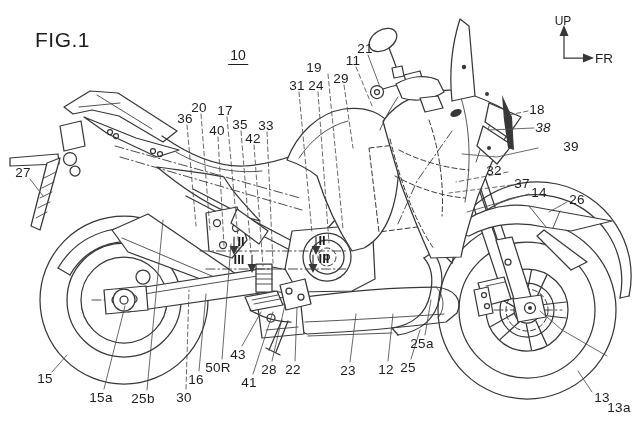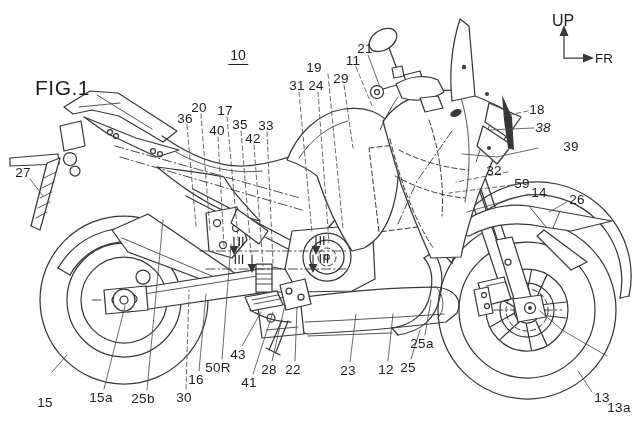--- a/index.html
+++ b/index.html
@@ -17,28 +17,28 @@
   svg.draw .thin{stroke-width:0.85;}
   svg.draw .dash{stroke-dasharray:5 3;stroke-width:1;}
   svg.draw .chain{stroke-dasharray:9 3 1.5 3;stroke-width:0.9;}
   svg.draw .leader{stroke:var(--leader,#4f4f4f);stroke-width:0.85;fill:none;}
   svg.draw .leader.dashed{stroke-dasharray:4.5 3;}
   .labels{position:absolute;left:0;top:0;width:640px;height:433px;pointer-events:none;}
   .ref-label{position:absolute;transform:translate(-50%,-50%);
     font-size:13.5px;font-weight:500;color:var(--label,#1d1d1d);
     letter-spacing:.3px;white-space:nowrap;}
   .section-label{position:absolute;transform:translate(-50%,-50%);
-    font-size:13px;font-weight:400;color:var(--label,#1d1d1d);white-space:nowrap;}
+    font-size:13px;font-weight:700;color:var(--label,#1d1d1d);white-space:nowrap;}
   .fig-title{position:absolute;left:35px;top:28px;font-size:21px;font-weight:500;
-    color:var(--label,#1d1d1d);letter-spacing:.5px;margin-top:48px;}
+    color:var(--label,#1d1d1d);letter-spacing:.5px;}
   .device-num{position:absolute;left:238px;top:56px;transform:translate(-50%,-50%);
     font-size:14px;font-weight:500;color:var(--label,#1d1d1d);
     border-bottom:1.5px solid var(--label,#1d1d1d);padding:0 2px 1px 2px;}
   .compass-up{position:absolute;left:563px;top:21px;transform:translate(-50%,-50%);
-    font-size:16px;font-weight:500;color:var(--label,#1d1d1d);}
+    font-size:12px;font-weight:500;color:var(--label,#1d1d1d);}
   .compass-fr{position:absolute;left:604px;top:58px;transform:translate(-50%,-50%);
     font-size:13.5px;font-weight:500;color:var(--label,#1d1d1d);}
 </style>
 </head>
 <body>
 
 <div class="stage" style="--line: #383838; --leader: #4f4f4f; --bg: #ffffff; --label: #1d1d1d;">
 
   <svg class="draw" width="640" height="433" viewBox="0 0 640 433">
 
@@ -299,25 +299,25 @@
       <span class="ref-label" style="left: 297px; top: 85px;">31</span>
       <span class="ref-label" style="left: 316px; top: 85px;">24</span>
       <span class="ref-label" style="left: 314px; top: 67px;">19</span>
       <span class="ref-label" style="left: 341px; top: 78px;">29</span>
       <span class="ref-label" style="left: 353px; top: 60px;">11</span>
       <span class="ref-label" style="left: 365px; top: 48px;">21</span>
       <span class="ref-label" style="left: 537px; top: 109px;">18</span>
       <span class="ref-label" style="left: 543px; top: 127px; font-style: italic;">38</span>
       <span class="ref-label" style="left: 547px; top: 146px; margin-left: 24px;">39</span>
       <span class="ref-label" style="left: 494px; top: 170px;">32</span>
-      <span class="ref-label" style="left: 522px; top: 183px;">59</span>
+      <span class="ref-label" style="left: 522px; top: 183px;">37</span>
       <span class="ref-label" style="left: 539px; top: 192px;">14</span>
       <span class="ref-label" style="left: 577px; top: 199px;">26</span>
       <span class="ref-label" style="left: 23px; top: 172px;">27</span>
-      <span class="ref-label" style="left: 45px; top: 378px; margin-top: 24px;">15</span>
+      <span class="ref-label" style="left: 45px; top: 378px;">15</span>
       <span class="ref-label" style="left: 101px; top: 397px;">15a</span>
       <span class="ref-label" style="left: 143px; top: 398px;">25b</span>
       <span class="ref-label" style="left: 184px; top: 397px;">30</span>
       <span class="ref-label" style="left: 196px; top: 379px;">16</span>
       <span class="ref-label" style="left: 218px; top: 367px;">50R</span>
       <span class="ref-label" style="left: 238px; top: 354px;">43</span>
       <span class="ref-label" style="left: 249px; top: 382px;">41</span>
       <span class="ref-label" style="left: 269px; top: 369px;">28</span>
       <span class="ref-label" style="left: 293px; top: 369px;">22</span>
       <span class="ref-label" style="left: 348px; top: 370px;">23</span>

